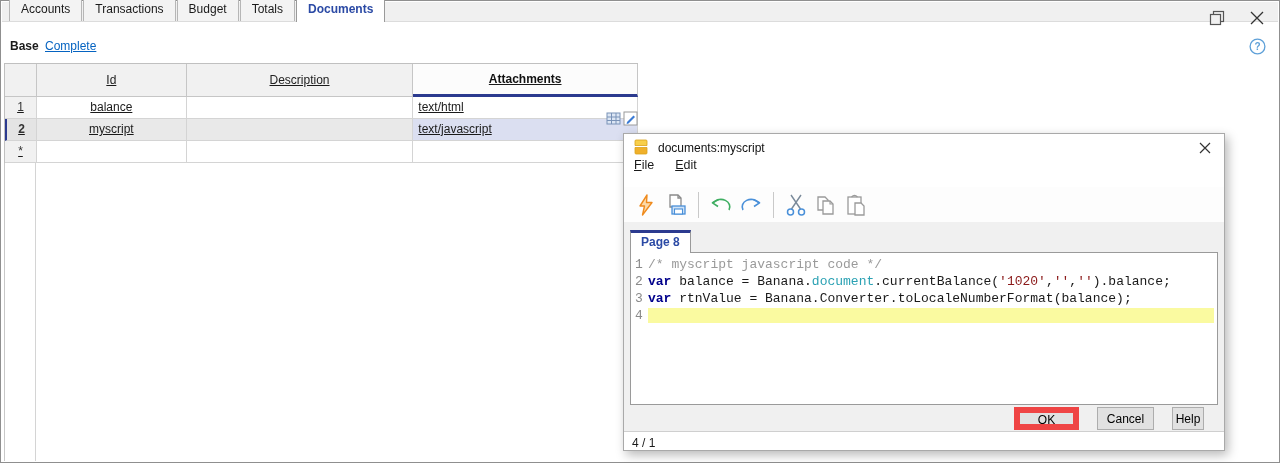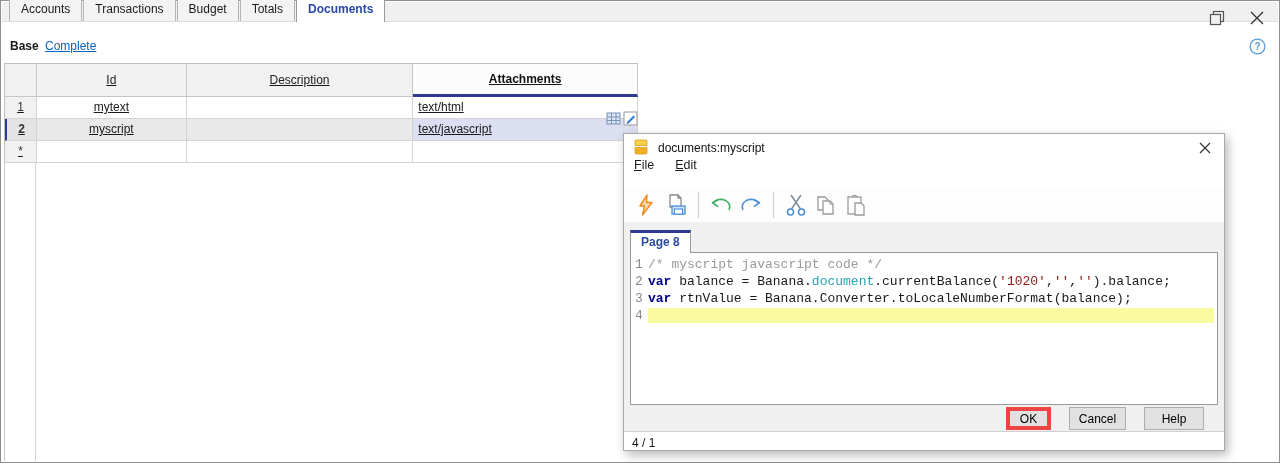--- a/index.html
+++ b/index.html
@@ -55,23 +55,23 @@
   .cline .lnum { width:17px; padding-left:4px; color:#8a8a8a; flex:none; }
   .cline .ccontent { flex:1; margin-right:3px; white-space:pre; }
   .cline.current .ccontent { background:#fafaa0; height:15px; margin-top:1px; }
   .tok-kw { color:#00008b; font-weight:bold; }
   .tok-type { color:#2aa1b3;text-align:center; }
   .tok-str { color:#8b1a1a; }
   .tok-comment { color:#9a9a9a; }
   .tok-plain { color:#1a1a1a; }
   .dlg-buttons { position:absolute; left:0; top:273px; right:0; height:23px; display:flex; justify-content:flex-end; gap:18px; padding-right:20px; }
   .btn { height:23px; background:#e1e1e1; border:1px solid #adadad; font-family:"Liberation Sans", sans-serif; font-size:12px; cursor:pointer; }
-  .btn-ok { width:45px; border:4px solid #ef4444; }
+  .btn-ok { width:65px; border:6px solid #ef4444; }
   .btn-cancel { width:57px; }
-  .btn-help { width:60px; }
+  .btn-help { width:32px; }
   .dlg-status { position:absolute; left:0; top:297px; right:0; bottom:0; border-top:1px solid #cfcfcf; padding:4px 0 12px 8px; background:#fff; }
 </style>
 </head>
 <body>
 
 <div class="window">
 
   <div class="tabstrip">
     <div class="tab">Accounts</div>
     <div class="tab">Transactions</div>
@@ -106,21 +106,21 @@
 
   <div class="grid">
     <div class="grow ghead">
       <div class="gcell c-num"></div>
       <div class="gcell c-id">Id</div>
       <div class="gcell c-desc">Description</div>
       <div class="gcell c-att">Attachments</div>
     </div>
     <div class="grow">
       <div class="gcell c-num">1</div>
-      <div class="gcell c-id">mytext</div>
+      <div class="gcell c-id">balance</div>
       <div class="gcell c-desc"></div>
       <div class="gcell c-att">text/html</div>
     </div>
     <div class="grow row-sel">
       <div class="gcell c-num">2</div>
       <div class="gcell c-id">myscript</div>
       <div class="gcell c-desc"></div>
       <div class="gcell c-att">text/javascript</div>
     </div>
     <div class="grow">

